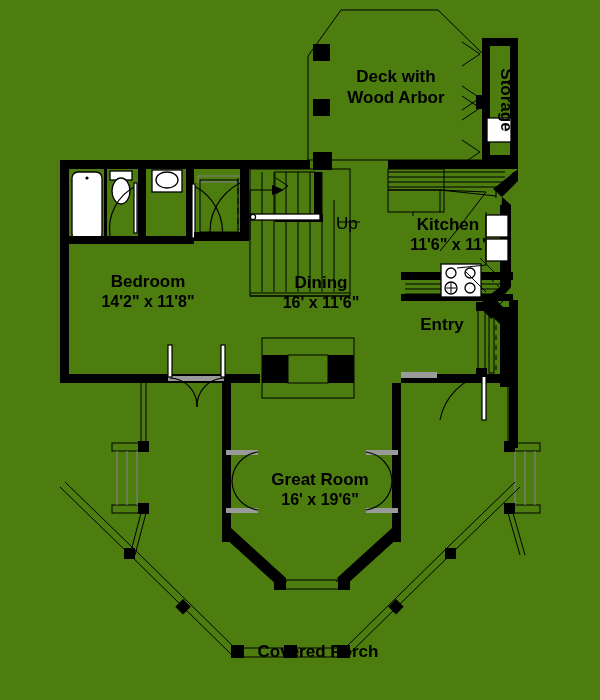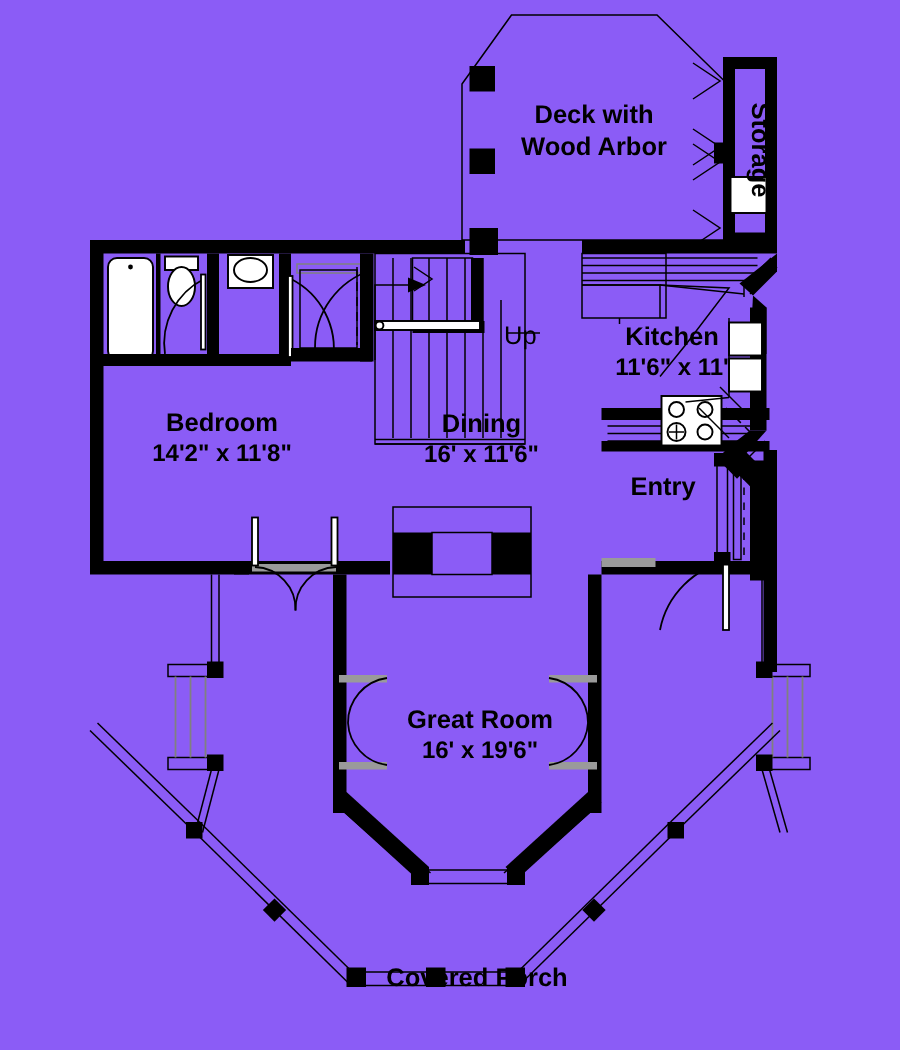--- a/index.html
+++ b/index.html
@@ -10,21 +10,21 @@
   body {
     width: 600px;
     height: 700px;
     font-family: "Liberation Sans", sans-serif;
     overflow: hidden;
   }
   #floorplan-root {
     position: relative;
     width: 600px;
     height: 700px;
-    background: #8b5cf6;
+    background: #4d7c0f;
   }
   svg.plan {
     position: absolute;
     top: 0;
     left: 0;
     width: 600px;
     height: 700px;
   }
   .room-label {
     font-family: "Liberation Sans", sans-serif;

